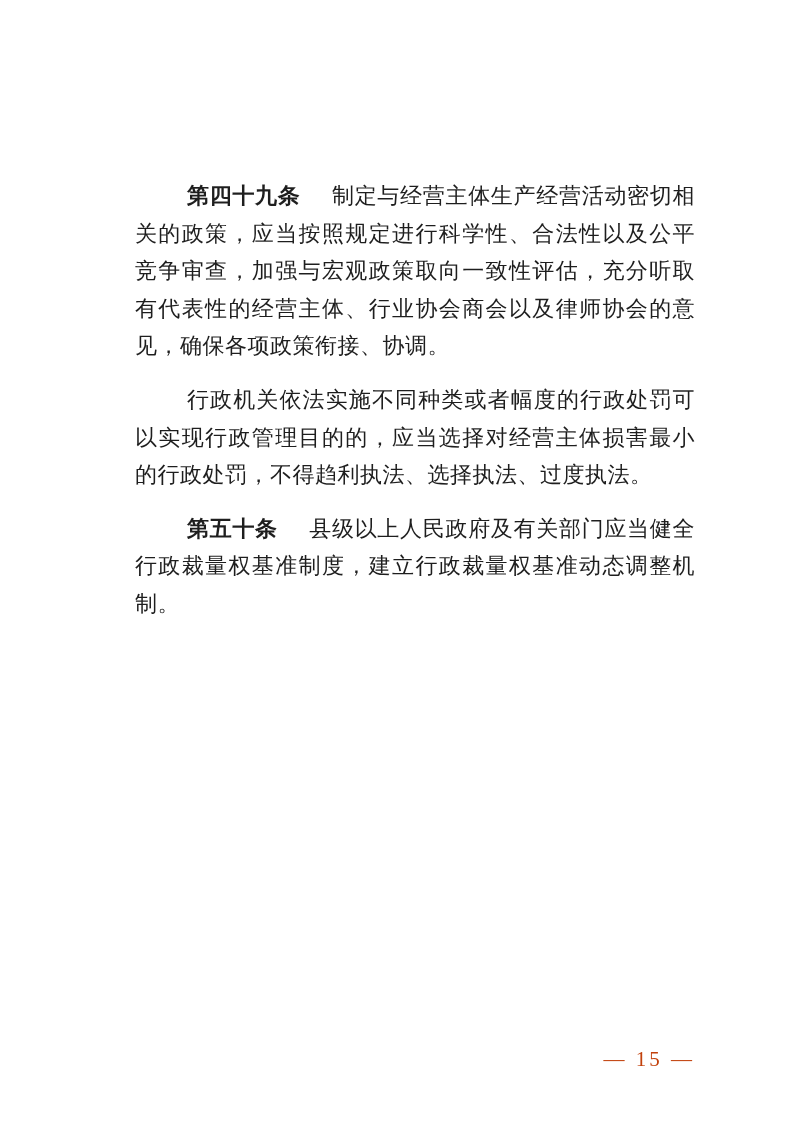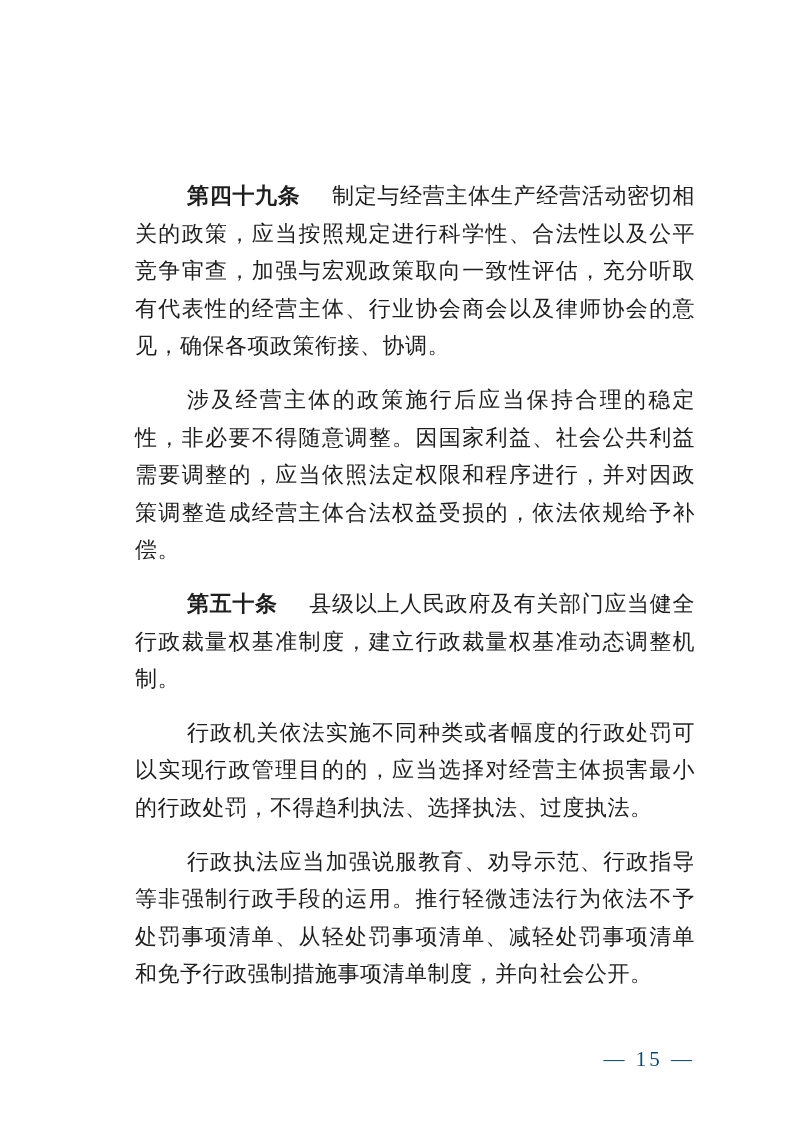--- a/index.html
+++ b/index.html
@@ -35,41 +35,39 @@
     font-family: "Liberation Sans", "DejaVu Sans", sans-serif;
     font-weight: bold;
     margin-right: 0.7em;
   }
 
   .page-footer {
     position: absolute;
     right: 98px;
     bottom: 58px;
     font-size: 21px;
-    color: #0c4a6e;
+    color: #c2410c;
     letter-spacing: 3px;
     font-family: "Liberation Serif", "DejaVu Serif", serif;
   }
 </style>
 </head>
 <body>
 
 <div class="page">
 
   <main class="doc-body">
 
     <p class="para"><span class="article-heading">第四十九条</span><span>制定与经营主体生产经营活动密切相关的政策，应当按照规定进行科学性、合法性以及公平竞争审查，加强与宏观政策取向一致性评估，充分听取有代表性的经营主体、行业协会商会以及律师协会的意见，确保各项政策衔接、协调。</span></p>
 
-    <p class="para"><span>涉及经营主体的政策施行后应当保持合理的稳定性，非必要不得随意调整。因国家利益、社会公共利益需要调整的，应当依照法定权限和程序进行，并对因政策调整造成经营主体合法权益受损的，依法依规给予补偿。</span></p>
 
+
+    <p class="para"><span>行政机关依法实施不同种类或者幅度的行政处罚可以实现行政管理目的的，应当选择对经营主体损害最小的行政处罚，不得趋利执法、选择执法、过度执法。</span></p>
 
     <p class="para"><span class="article-heading">第五十条</span><span>县级以上人民政府及有关部门应当健全行政裁量权基准制度，建立行政裁量权基准动态调整机制。</span></p>
 
-    <p class="para"><span>行政机关依法实施不同种类或者幅度的行政处罚可以实现行政管理目的的，应当选择对经营主体损害最小的行政处罚，不得趋利执法、选择执法、过度执法。</span></p>
-
-    <p class="para"><span>行政执法应当加强说服教育、劝导示范、行政指导等非强制行政手段的运用。推行轻微违法行为依法不予处罚事项清单、从轻处罚事项清单、减轻处罚事项清单和免予行政强制措施事项清单制度，并向社会公开。</span></p>
 
 
   </main>
 
   <footer class="page-footer"><span>— 15 —</span></footer>
 
 </div>
 
 </body></html>

